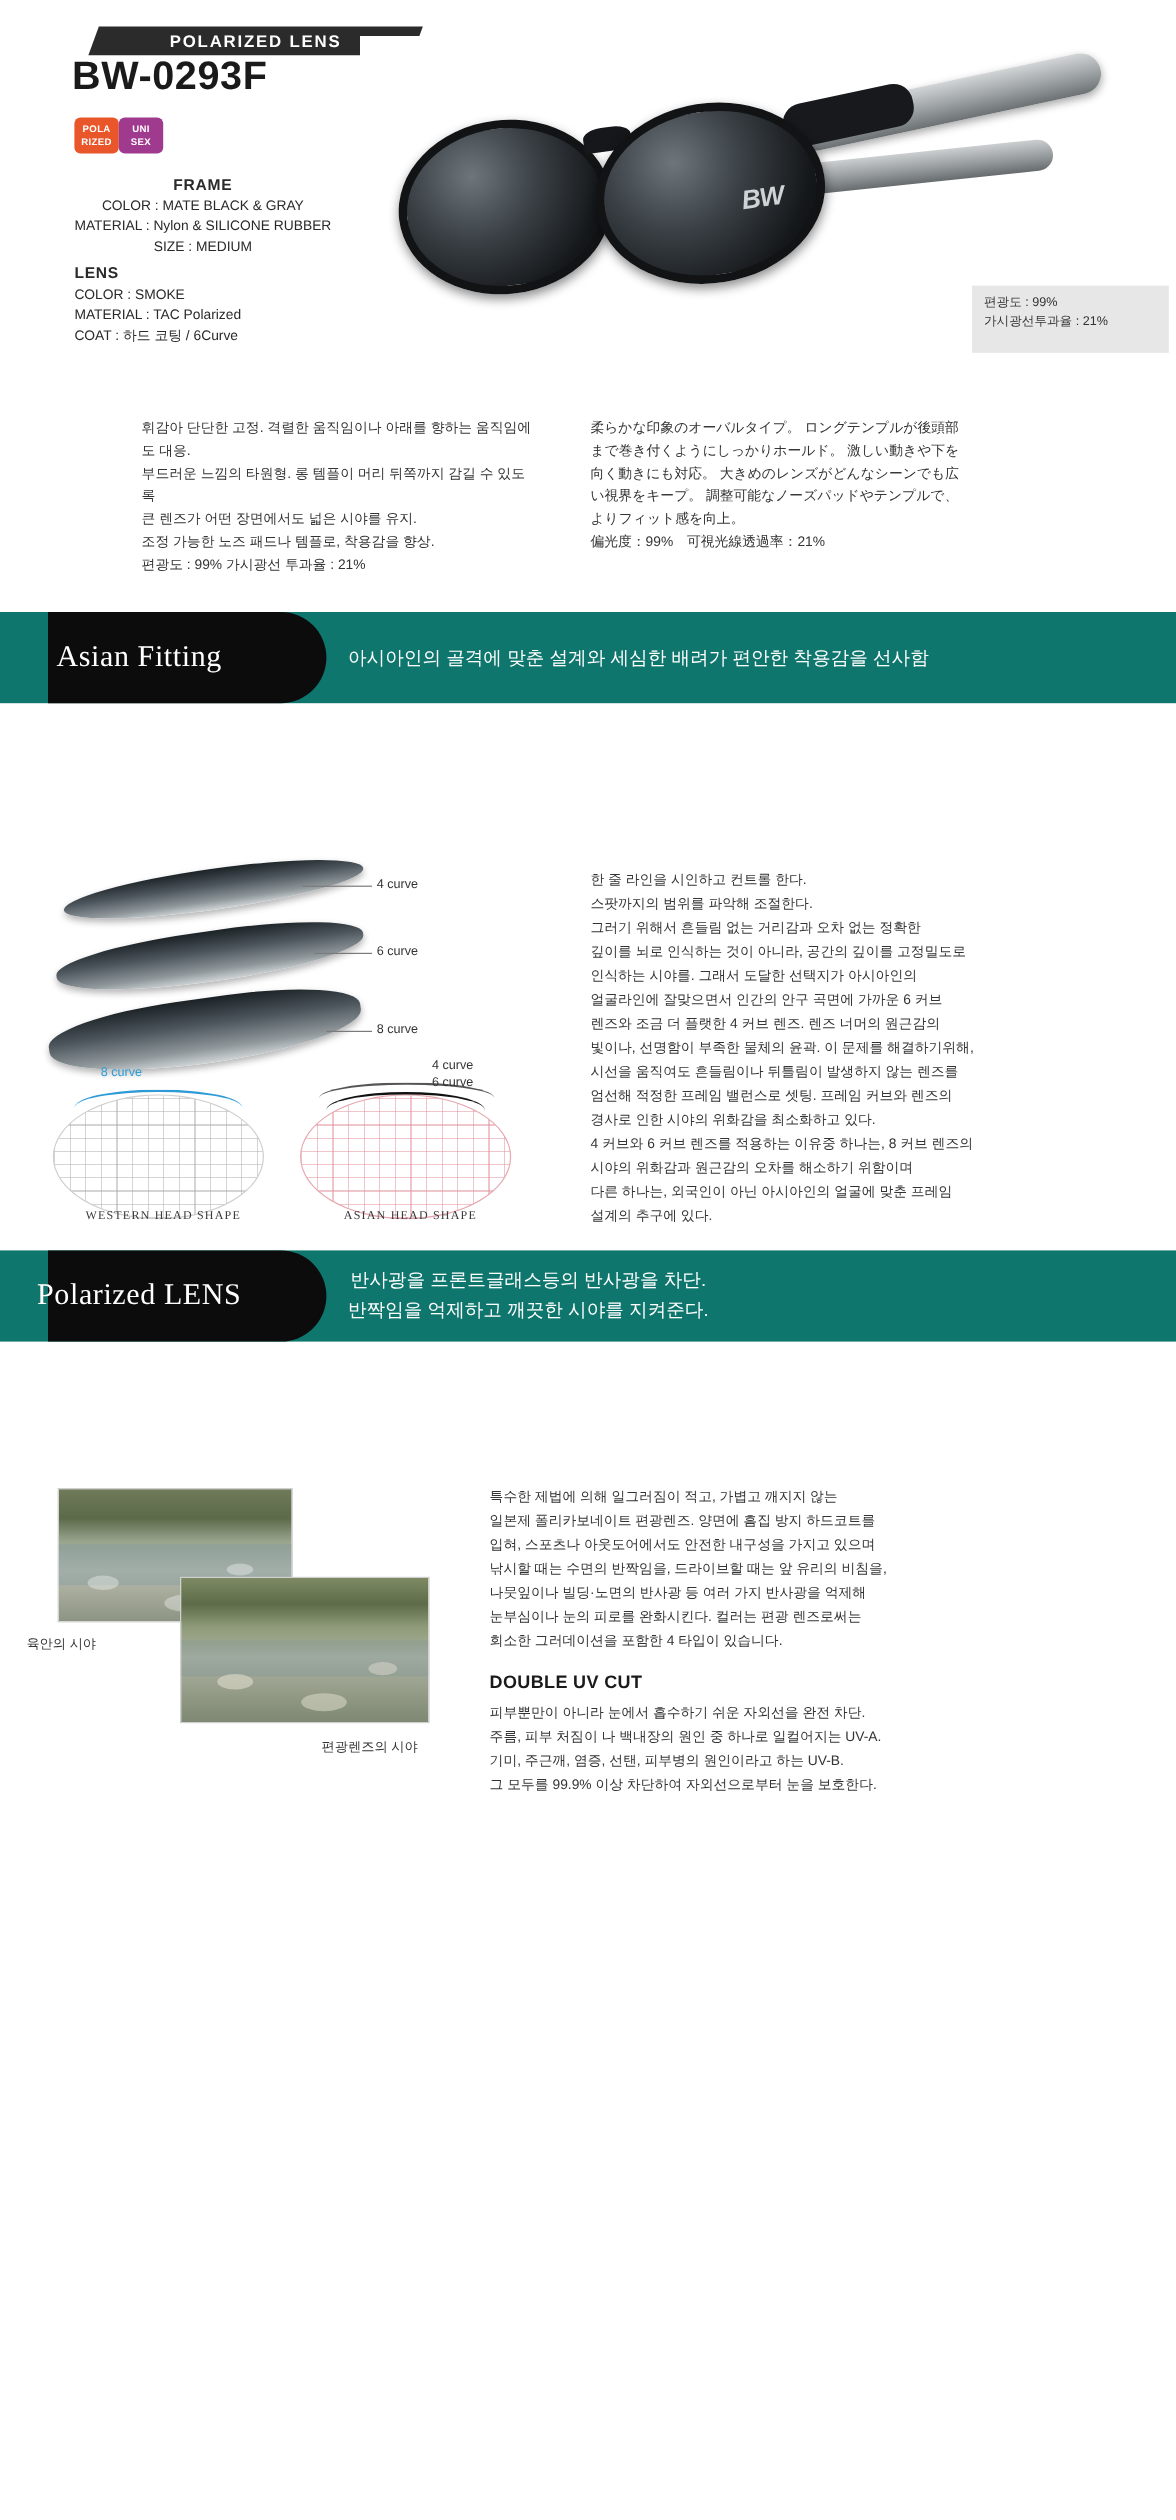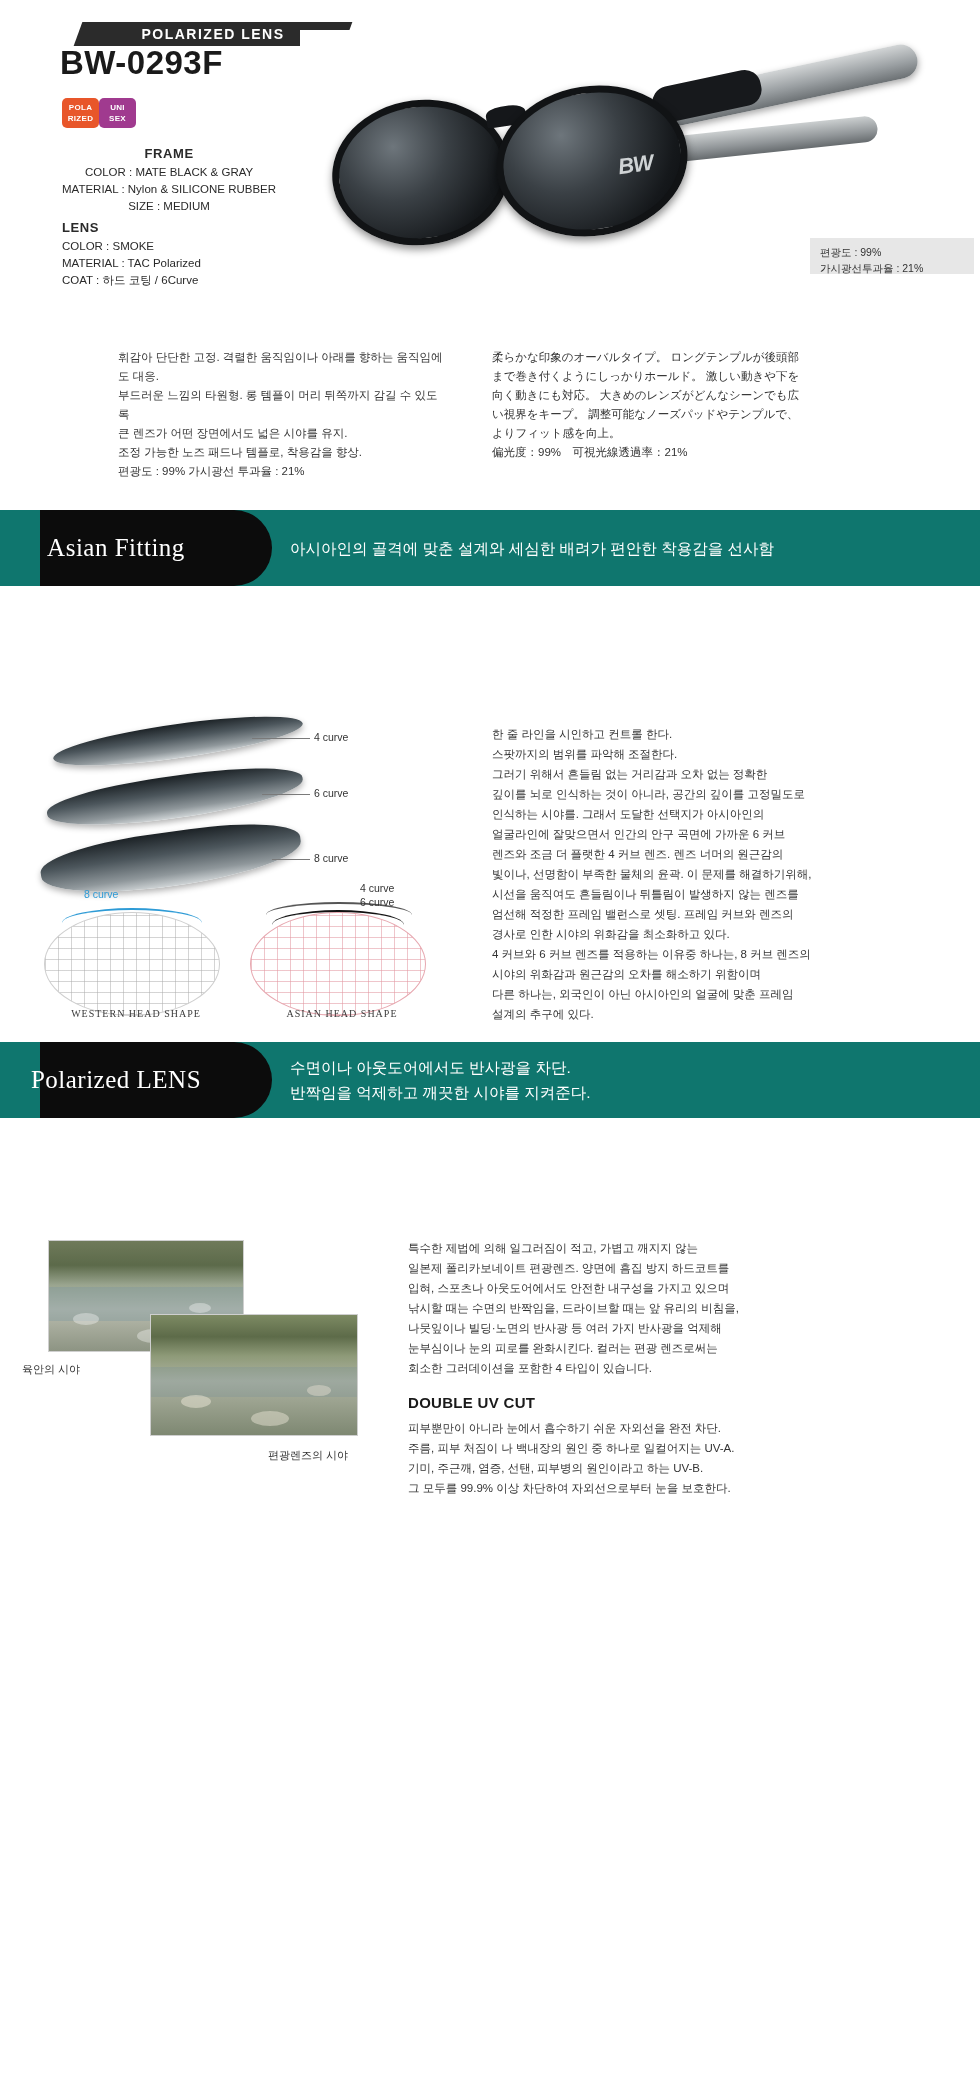--- a/index.html
+++ b/index.html
@@ -146,21 +146,21 @@
   }
   .photo-bg {
     position: absolute;
     inset: 0;
     background: #ffffff;
   }
 
   .callout {
     position: absolute;
     left: 810px; top: 238px;
-    width: 164px; height: 36px;
+    width: 164px; height: 56px;
     background: #e7e7e7;
     font-size: 10.5px;
     color: #333;
     padding: 6px 0 0 10px;
     line-height: 16px;
   }
 
   .desc-left {
     position: absolute;
     left: 118px; top: 348px;
@@ -204,20 +204,21 @@
     letter-spacing: .5px;
   }
   .banner-text {
     position: absolute;
     left: 290px;
     top: 0; height: 76px;
     display: flex; flex-direction: column; justify-content: center;
     color: #ffffff;
     font-size: 15.5px;
     line-height: 25px;
+    align-items: center;
   }
   #banner-asian { top: 510px; }
   #banner-polar { top: 1042px; }
 
   
   .curve-area { position: absolute; left: 0; top: 696px; width: 980px; height: 360px; }
   .curve-shape {
     position: absolute;
     background: linear-gradient(180deg, #1c2226 0%, #4c565c 40%, #8f979b 78%, #cfd4d6 100%);
     border-radius: 50%;
@@ -463,21 +464,21 @@
       <p>시야의 위화감과 원근감의 오차를 해소하기 위함이며</p>
       <p>다른 하나는, 외국인이 아닌 아시아인의 얼굴에 맞춘 프레임</p>
       <p>설계의 추구에 있다.</p>
     </div>
   </div>
 
   <div class="banner" id="banner-polar">
     <div class="banner-tab"></div>
     <div class="banner-tab-label">Polarized LENS</div>
     <div class="banner-text">
-      <div>수면이나 아웃도어에서도 반사광을 차단.</div>
+      <div>반사광을 프론트글래스등의 반사광을 차단.</div>
       <div>반짝임을 억제하고 깨끗한 시야를 지켜준다.</div>
     </div>
   </div>
 
   <div class="photo-a">
     <div class="water-band" style="top:46px; height:34px;"></div>
     <div class="pebble" style="left:24px; top:72px; width:26px; height:12px;"></div>
     <div class="pebble" style="left:88px; top:88px; width:34px; height:14px;"></div>
     <div class="pebble" style="left:140px; top:62px; width:22px; height:10px;"></div>
   </div>

